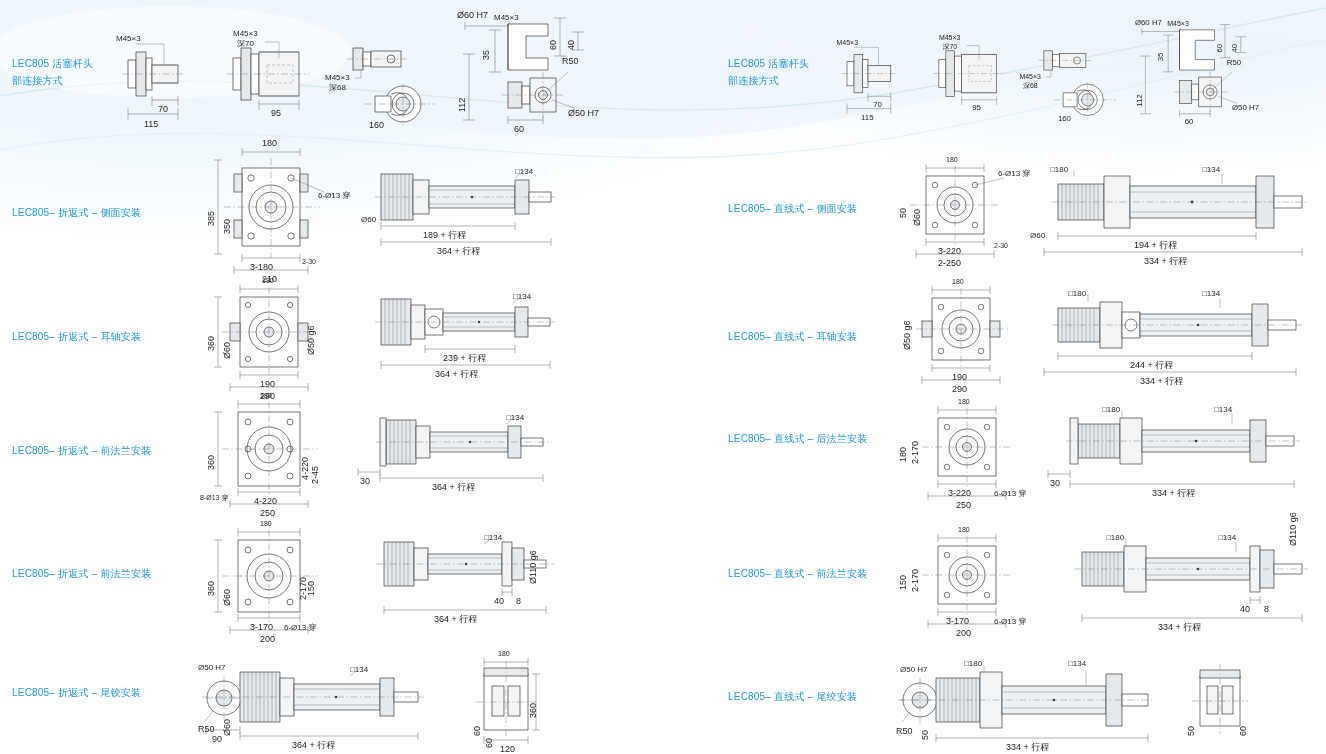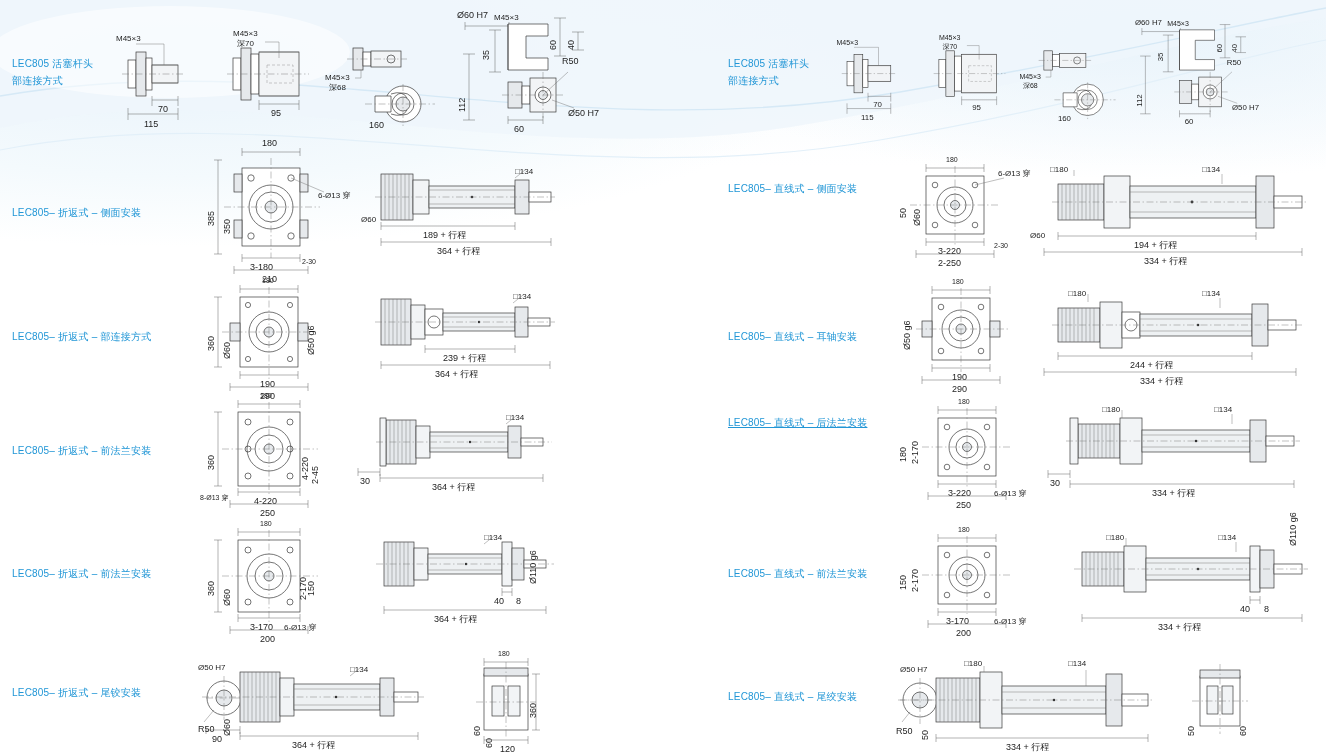--- a/index.html
+++ b/index.html
@@ -50,30 +50,30 @@
   <svg class="swoosh" viewBox="0 0 1326 210">
     <path d="M0 128 C 260 70, 520 178, 820 122 C 1040 82, 1200 36, 1326 18 L1326 0 L0 0 Z" fill="#eef6fc" opacity=".85"></path>
     <path d="M0 96 C 300 44, 560 150, 900 92 C 1110 56, 1230 26, 1326 8" fill="none" stroke="#d6e9f6" stroke-width="1.4"></path>
     <path d="M0 150 C 280 96, 560 196, 880 140 C 1090 104, 1230 58, 1326 40" fill="none" stroke="#e3f0f9" stroke-width="1.2"></path>
     <ellipse cx="170" cy="52" rx="180" ry="46" fill="#ffffff" opacity=".55"></ellipse>
   </svg>
 
   <div class="label" style="left:12px;top:55px;">LEC805 活塞杆头
 部连接方式</div>
   <div class="label" style="left:12px;top:204px;text-align:center;">LEC805– 折返式 – 侧面安装</div>
-  <div class="label" style="left:12px;top:328px;">LEC805– 折返式 – 部连接方式</div>
+  <div class="label" style="left:12px;top:328px;">LEC805– 折返式 – 耳轴安装</div>
   <div class="label" style="left:12px;top:442px;">LEC805– 折返式 – 前法兰安装</div>
   <div class="label" style="left:12px;top:565px;">LEC805– 折返式 – 前法兰安装</div>
   <div class="label" style="left:12px;top:684px;">LEC805– 折返式 – 尾铰安装</div>
 
   <div class="label" style="left:728px;top:55px;">LEC805 活塞杆头
 部连接方式</div>
-  <div class="label" style="left:728px;top:180px;text-align:center;">LEC805– 直线式 – 侧面安装</div>
+  <div class="label" style="left:728px;top:200px;text-align:center;">LEC805– 直线式 – 侧面安装</div>
   <div class="label" style="left:728px;top:328px;">LEC805– 直线式 – 耳轴安装</div>
-  <div class="label" style="left:728px;top:414px;text-decoration:underline;">LEC805– 直线式 – 后法兰安装</div>
+  <div class="label" style="left:728px;top:430px;">LEC805– 直线式 – 后法兰安装</div>
   <div class="label" style="left:728px;top:565px;">LEC805– 直线式 – 前法兰安装</div>
   <div class="label" style="left:728px;top:688px;">LEC805– 直线式 – 尾绞安装</div>
 
   <div class="dwg" style="left:120px;top:8px;">
     <svg width="560" height="125" viewBox="0 0 560 125">
 
       <g>
         <rect x="8" y="52" width="8" height="28" class="bodyfill"></rect>
         <rect x="16" y="44" width="10" height="44" class="greyfill"></rect>
         <rect x="26" y="50" width="6" height="32" class="bodyfill"></rect>

